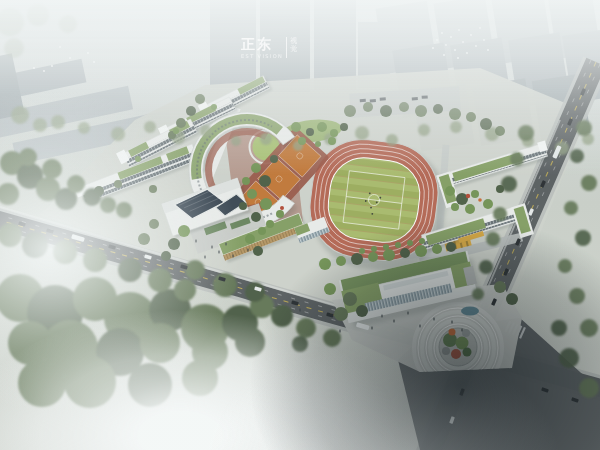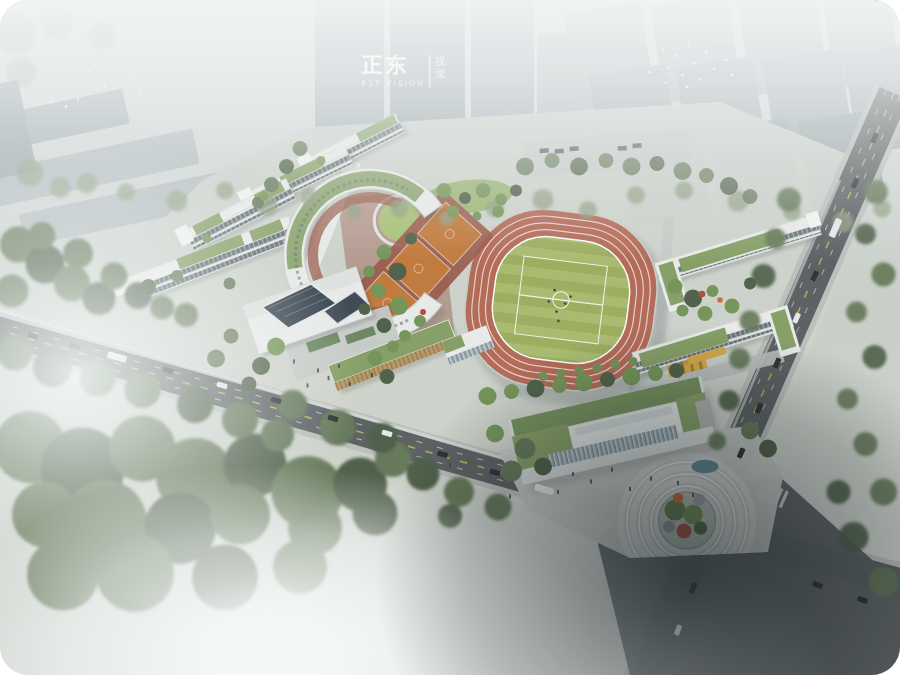--- a/index.html
+++ b/index.html
@@ -1,18 +1,18 @@
 <!DOCTYPE html>
 <html style="--sky_top: #dadfe0; --ground_green: #cdd2ca; --city_light: #b2babd; --city_mid: #a6afb3; --city_dark: #9aa4a8; --tree_dark: #47593f; --tree_mid: #5f7251; --tree_light: #8a9a7a; --tree_bright: #6f9050; --building_white: #eaecea; --building_shade: #c6cbc9; --window_dark: #4c575d; --green_roof: #819c5f; --green_roof_dark: #6f8c55; --track: #b2624e; --field: #99ab57; --field_stripe: #a7b968; --court: #c07331; --maroon: #95503f; --plaza: #c6c9c5; --sidewalk: #b6bbb8; --road: #54595b; --lane_yellow: #c3ad4e; --glass_dark: #2d3a47; --water: #4e7b8b; --vignette: #141d22;"><head>
 <meta charset="utf-8">
 <style>
   html,body{margin:0;padding:0;background:#fff;}
   .canvas{position:relative;width:600px;height:450px;overflow:hidden;
     background:linear-gradient(180deg,var(--sky_top) 0%,#d2d8d6 20%,#c9cfc7 45%,var(--ground_green) 70%,#d4d8d2 100%);
-    font-family:"DejaVu Sans","Liberation Sans",sans-serif;border-radius:19px;}
+    font-family:"DejaVu Sans","Liberation Sans",sans-serif;}
   svg{position:absolute;inset:0;}
   .c-white{fill:var(--building_white)}
   .c-groof{fill:var(--green_roof)} .c-groofd{fill:var(--green_roof_dark)}
   .c-track{fill:var(--track)} .c-court{fill:var(--court)} .c-maroon{fill:var(--maroon)}
   .c-plaza{fill:var(--plaza)}
   .tm{fill:var(--tree_mid)} .td{fill:var(--tree_dark)} .tl{fill:var(--tree_light)} .tb{fill:var(--tree_bright)}
   .car-d{fill:#23282b} .car-w{fill:#e6eaea}
   .cb1{fill:var(--city_light)} .cb2{fill:var(--city_mid)} .cb3{fill:var(--city_dark)}
   .sh{fill:#2c3736;opacity:.17}
   .ov{position:absolute;pointer-events:none;}

